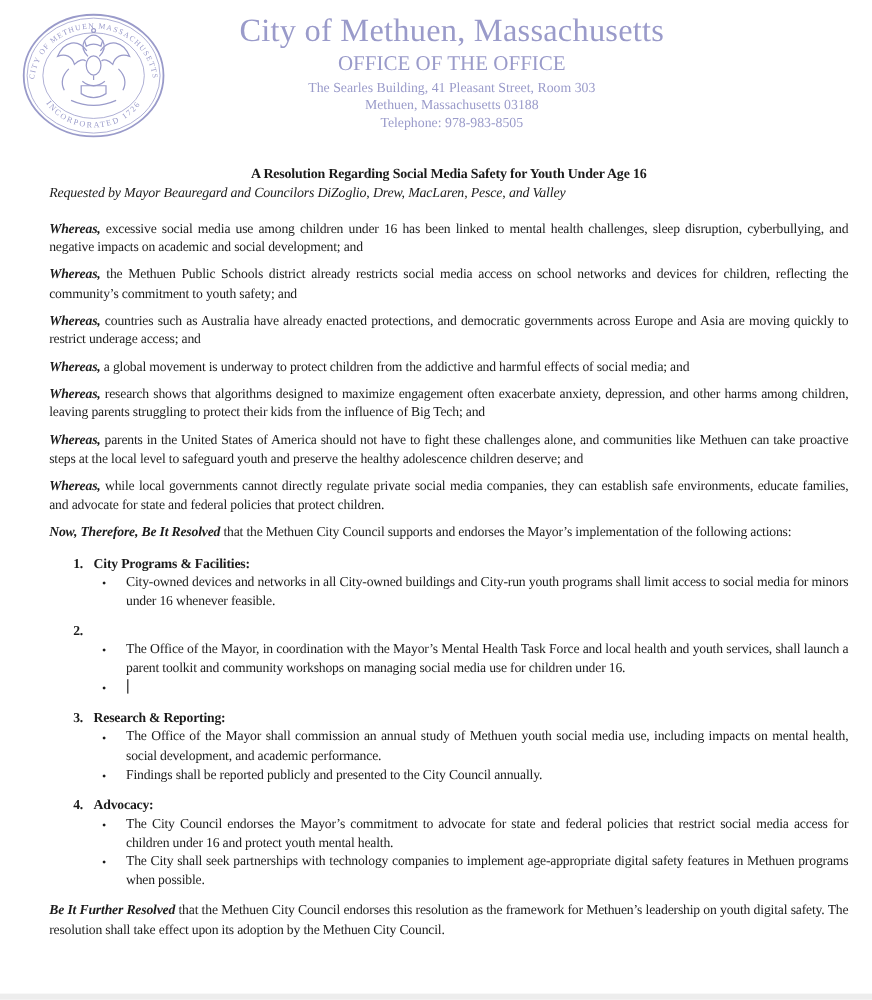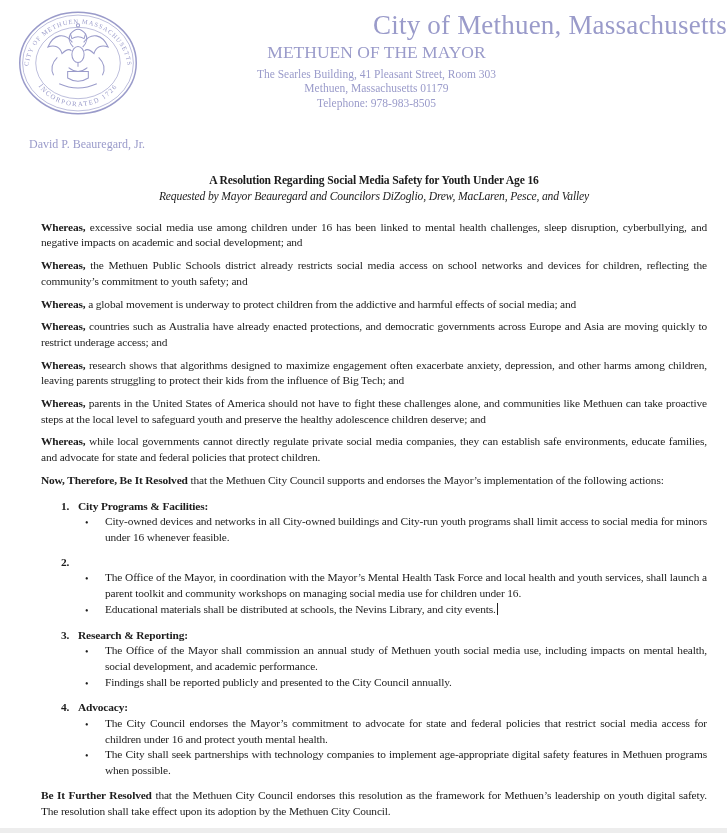--- a/index.html
+++ b/index.html
@@ -16,42 +16,42 @@
   .seal{
     position:absolute;left:16px;top:8px;width:124px;height:110px;
     color:var(--accent,#9a9bca);
   }
   .head-text{
     text-align:center;
     padding:10px 0 0 26px; 
     color:var(--accent,#9a9bca);
     line-height:1.12;
   }
-  .city-title{font-size:27px;letter-spacing:.2px;text-align:right;}
+  .city-title{font-size:27px;letter-spacing:.2px;}
   .office{font-size:17.5px;margin-top:3px;}
   .addr{font-size:11.5px;line-height:14.5px;}
   .addr-first{margin-top:4px;}
   .mayor-block{
     margin:27px 0 0 29px;
     color:var(--accent,#9a9bca);
     font-size:12px;line-height:15px;
   }
   .mayor-title{font-style:italic;}
   
   .doc-body{
     margin:21px 20px 0 41px;
     font-size:11.4px;
     letter-spacing:-0.15px;
     line-height:15.7px;
   }
   .res-title{text-align:center;font-weight:bold;font-size:11.6px;}
-  .res-subtitle{text-align:center;font-style:italic;font-size:11.6px;margin-bottom:15px;}
+  .res-subtitle{text-align:left;font-style:italic;font-size:11.6px;margin-bottom:15px;}
   p.para{margin:0 0 7px 0;text-align:justify;}
   p.para.pre-list{margin-bottom:10px;}
-  .lead{font-weight:bold;}
+  .lead{font-weight:bold;font-style:italic;}
   .action{margin-bottom:9px;}
   .action-head{display:flex;font-weight:bold;}
   .action-num{width:17px;margin-left:20px;flex:none;}
   .bullet-row{display:flex;}
   .bullet-glyph{width:20px;margin-left:44px;flex:none;font-size:10px;padding-top:1px;}
   .bullet-text{flex:1;text-align:justify;}
   .caret{
     display:inline-block;width:1px;height:12px;background:#222;
     vertical-align:-2px;margin-left:1px;
   }
@@ -96,38 +96,37 @@
       <path d="M55 67 h22 v7 q-11 7 -22 0 z"></path>
       <path d="M44 52 q-9 9 -4 19"></path>
       <path d="M88 52 q9 9 4 19"></path>
       <path d="M46 80 q20 9 40 0"></path>
     </g>
   </svg>
 
   <header>
     <div class="head-text">
       <div class="city-title">City of Methuen, Massachusetts</div>
-      <div class="office">METHUEN OF THE MAYOR</div>
+      <div class="office">OFFICE OF THE OFFICE</div>
       <div class="addr addr-first">The Searles Building, 41 Pleasant Street, Room 303</div>
-      <div class="addr">Methuen, Massachusetts 01179</div>
+      <div class="addr">Methuen, Massachusetts 03188</div>
       <div class="addr">Telephone: 978-983-8505</div>
     </div>
     <div class="mayor-block">
-      <div>David P. Beauregard, Jr.</div>
     </div>
   </header>
 
   <main class="doc-body">
     <div class="res-title">A Resolution Regarding Social Media Safety for Youth Under Age 16</div>
     <div class="res-subtitle">Requested by Mayor Beauregard and Councilors DiZoglio, Drew, MacLaren, Pesce, and Valley</div>
 
     <p class="para"><span class="lead">Whereas,</span><span> excessive social media use among children under 16 has been linked to mental health challenges, sleep disruption, cyberbullying, and negative impacts on academic and social development; and</span></p>
     <p class="para"><span class="lead">Whereas,</span><span> the Methuen Public Schools district already restricts social media access on school networks and devices for children, reflecting the community’s commitment to youth safety; and</span></p>
+    <p class="para"><span class="lead">Whereas,</span><span> countries such as Australia have already enacted protections, and democratic governments across Europe and Asia are moving quickly to restrict underage access; and</span></p>
     <p class="para"><span class="lead">Whereas,</span><span> a global movement is underway to protect children from the addictive and harmful effects of social media; and</span></p>
-    <p class="para"><span class="lead">Whereas,</span><span> countries such as Australia have already enacted protections, and democratic governments across Europe and Asia are moving quickly to restrict underage access; and</span></p>
     <p class="para"><span class="lead">Whereas,</span><span> research shows that algorithms designed to maximize engagement often exacerbate anxiety, depression, and other harms among children, leaving parents struggling to protect their kids from the influence of Big Tech; and</span></p>
     <p class="para"><span class="lead">Whereas,</span><span> parents in the United States of America should not have to fight these challenges alone, and communities like Methuen can take proactive steps at the local level to safeguard youth and preserve the healthy adolescence children deserve; and</span></p>
     <p class="para"><span class="lead">Whereas,</span><span> while local governments cannot directly regulate private social media companies, they can establish safe environments, educate families, and advocate for state and federal policies that protect children.</span></p>
 
     <p class="para pre-list"><span class="lead">Now, Therefore, Be It Resolved</span><span> that the Methuen City Council supports and endorses the Mayor’s implementation of the following actions:</span></p>
 
     <div class="action">
       <div class="action-head">
           <span class="action-num">1.</span>
           <span>City Programs &amp; Facilities:</span>
@@ -141,21 +140,21 @@
     <div class="action">
       <div class="action-head">
           <span class="action-num">2.</span>
         </div>
       <div class="bullet-row">
           <span class="bullet-glyph">•</span>
           <span class="bullet-text">The Office of the Mayor, in coordination with the Mayor’s Mental Health Task Force and local health and youth services, shall launch a parent toolkit and community workshops on managing social media use for children under 16.</span>
         </div>
       <div class="bullet-row">
           <span class="bullet-glyph">•</span>
-          <span class="bullet-text"><span>Educational materials shall be distributed at schools, the Nevins Library, and city events.</span><span class="caret"></span></span>
+          <span class="bullet-text"><span class="caret"></span></span>
         </div>
     </div>
 
     <div class="action">
       <div class="action-head">
           <span class="action-num">3.</span>
           <span>Research &amp; Reporting:</span>
         </div>
       <div class="bullet-row">
           <span class="bullet-glyph">•</span>

